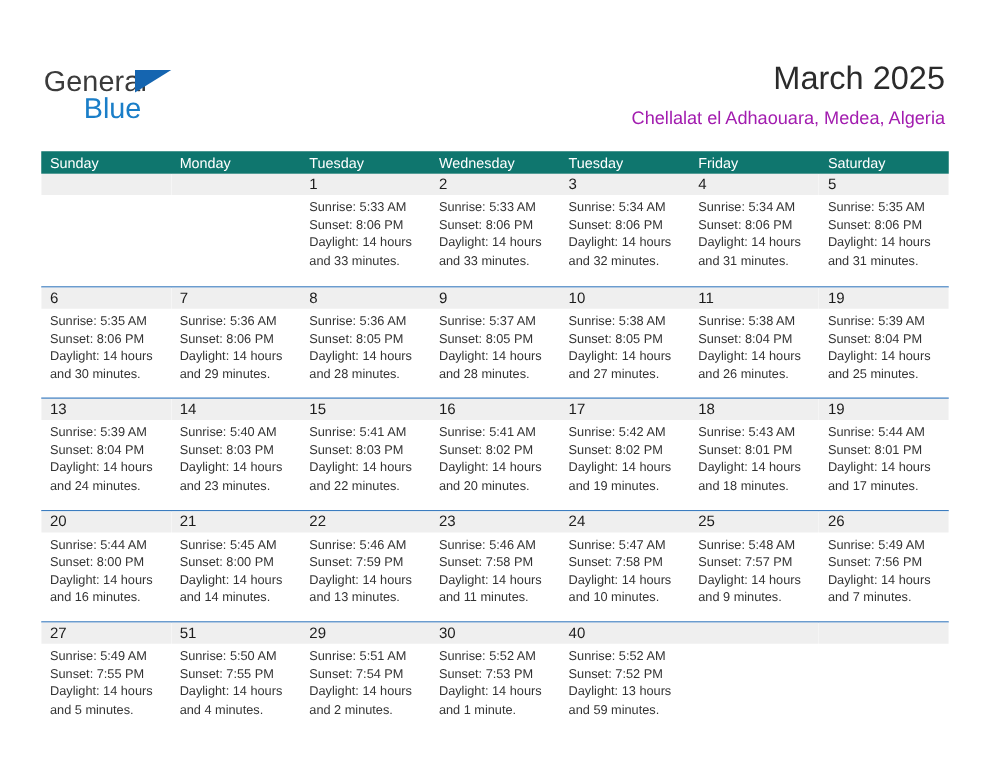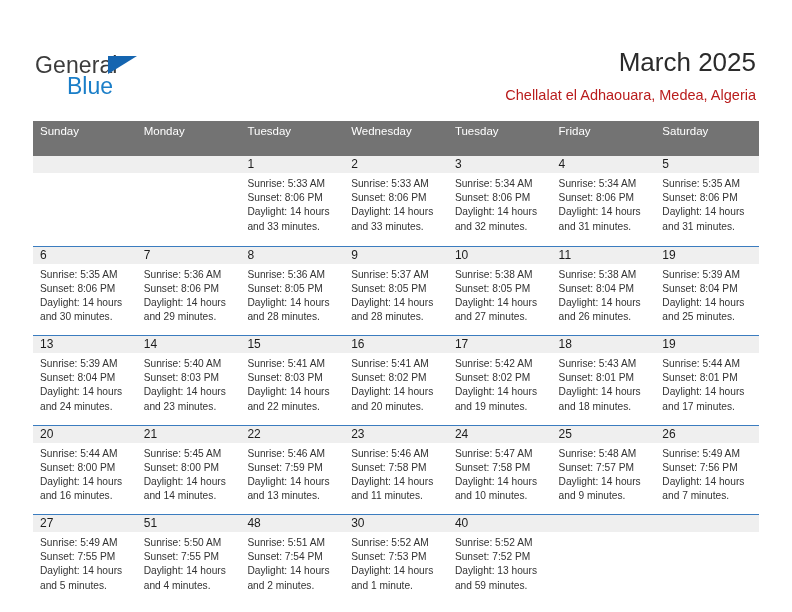--- a/index.html
+++ b/index.html
@@ -73,36 +73,36 @@
   }
   .cal-title {
     font-size: 26px;
     color: #2b2b2b;
     line-height: 32px;
     white-space: nowrap;
   }
   .cal-subtitle {
     margin-top: 8px;
     font-size: 14.5px;
-    color: #b91c1c;
+    color: #a21caf;
     line-height: 18px;
     white-space: nowrap;
   }
 
   
   .calendar {
     position: absolute;
     left: 33px;
     top: 105px;
     width: 726px;
   }
   .weekday-row {
     display: flex;
-    background: #737373;
-    height: 35px;
+    background: #0f766e;
+    height: 18px;
   }
   .weekday-cell {
     flex: 1 1 0;
     color: #ffffff;
     font-size: 11.5px;
     line-height: 21px;
     padding-left: 7px;
     box-sizing: border-box;
     white-space: nowrap;
     overflow: hidden;
@@ -443,21 +443,21 @@
       <div class="day-cell">
         <div class="day-number-band">51</div>
         <div class="day-info">
           <div>Sunrise: 5:50 AM</div>
           <div>Sunset: 7:55 PM</div>
           <div>Daylight: 14 hours</div>
           <div>and 4 minutes.</div>
         </div>
       </div>
       <div class="day-cell">
-        <div class="day-number-band">48</div>
+        <div class="day-number-band">29</div>
         <div class="day-info">
           <div>Sunrise: 5:51 AM</div>
           <div>Sunset: 7:54 PM</div>
           <div>Daylight: 14 hours</div>
           <div>and 2 minutes.</div>
         </div>
       </div>
       <div class="day-cell">
         <div class="day-number-band">30</div>
         <div class="day-info">

